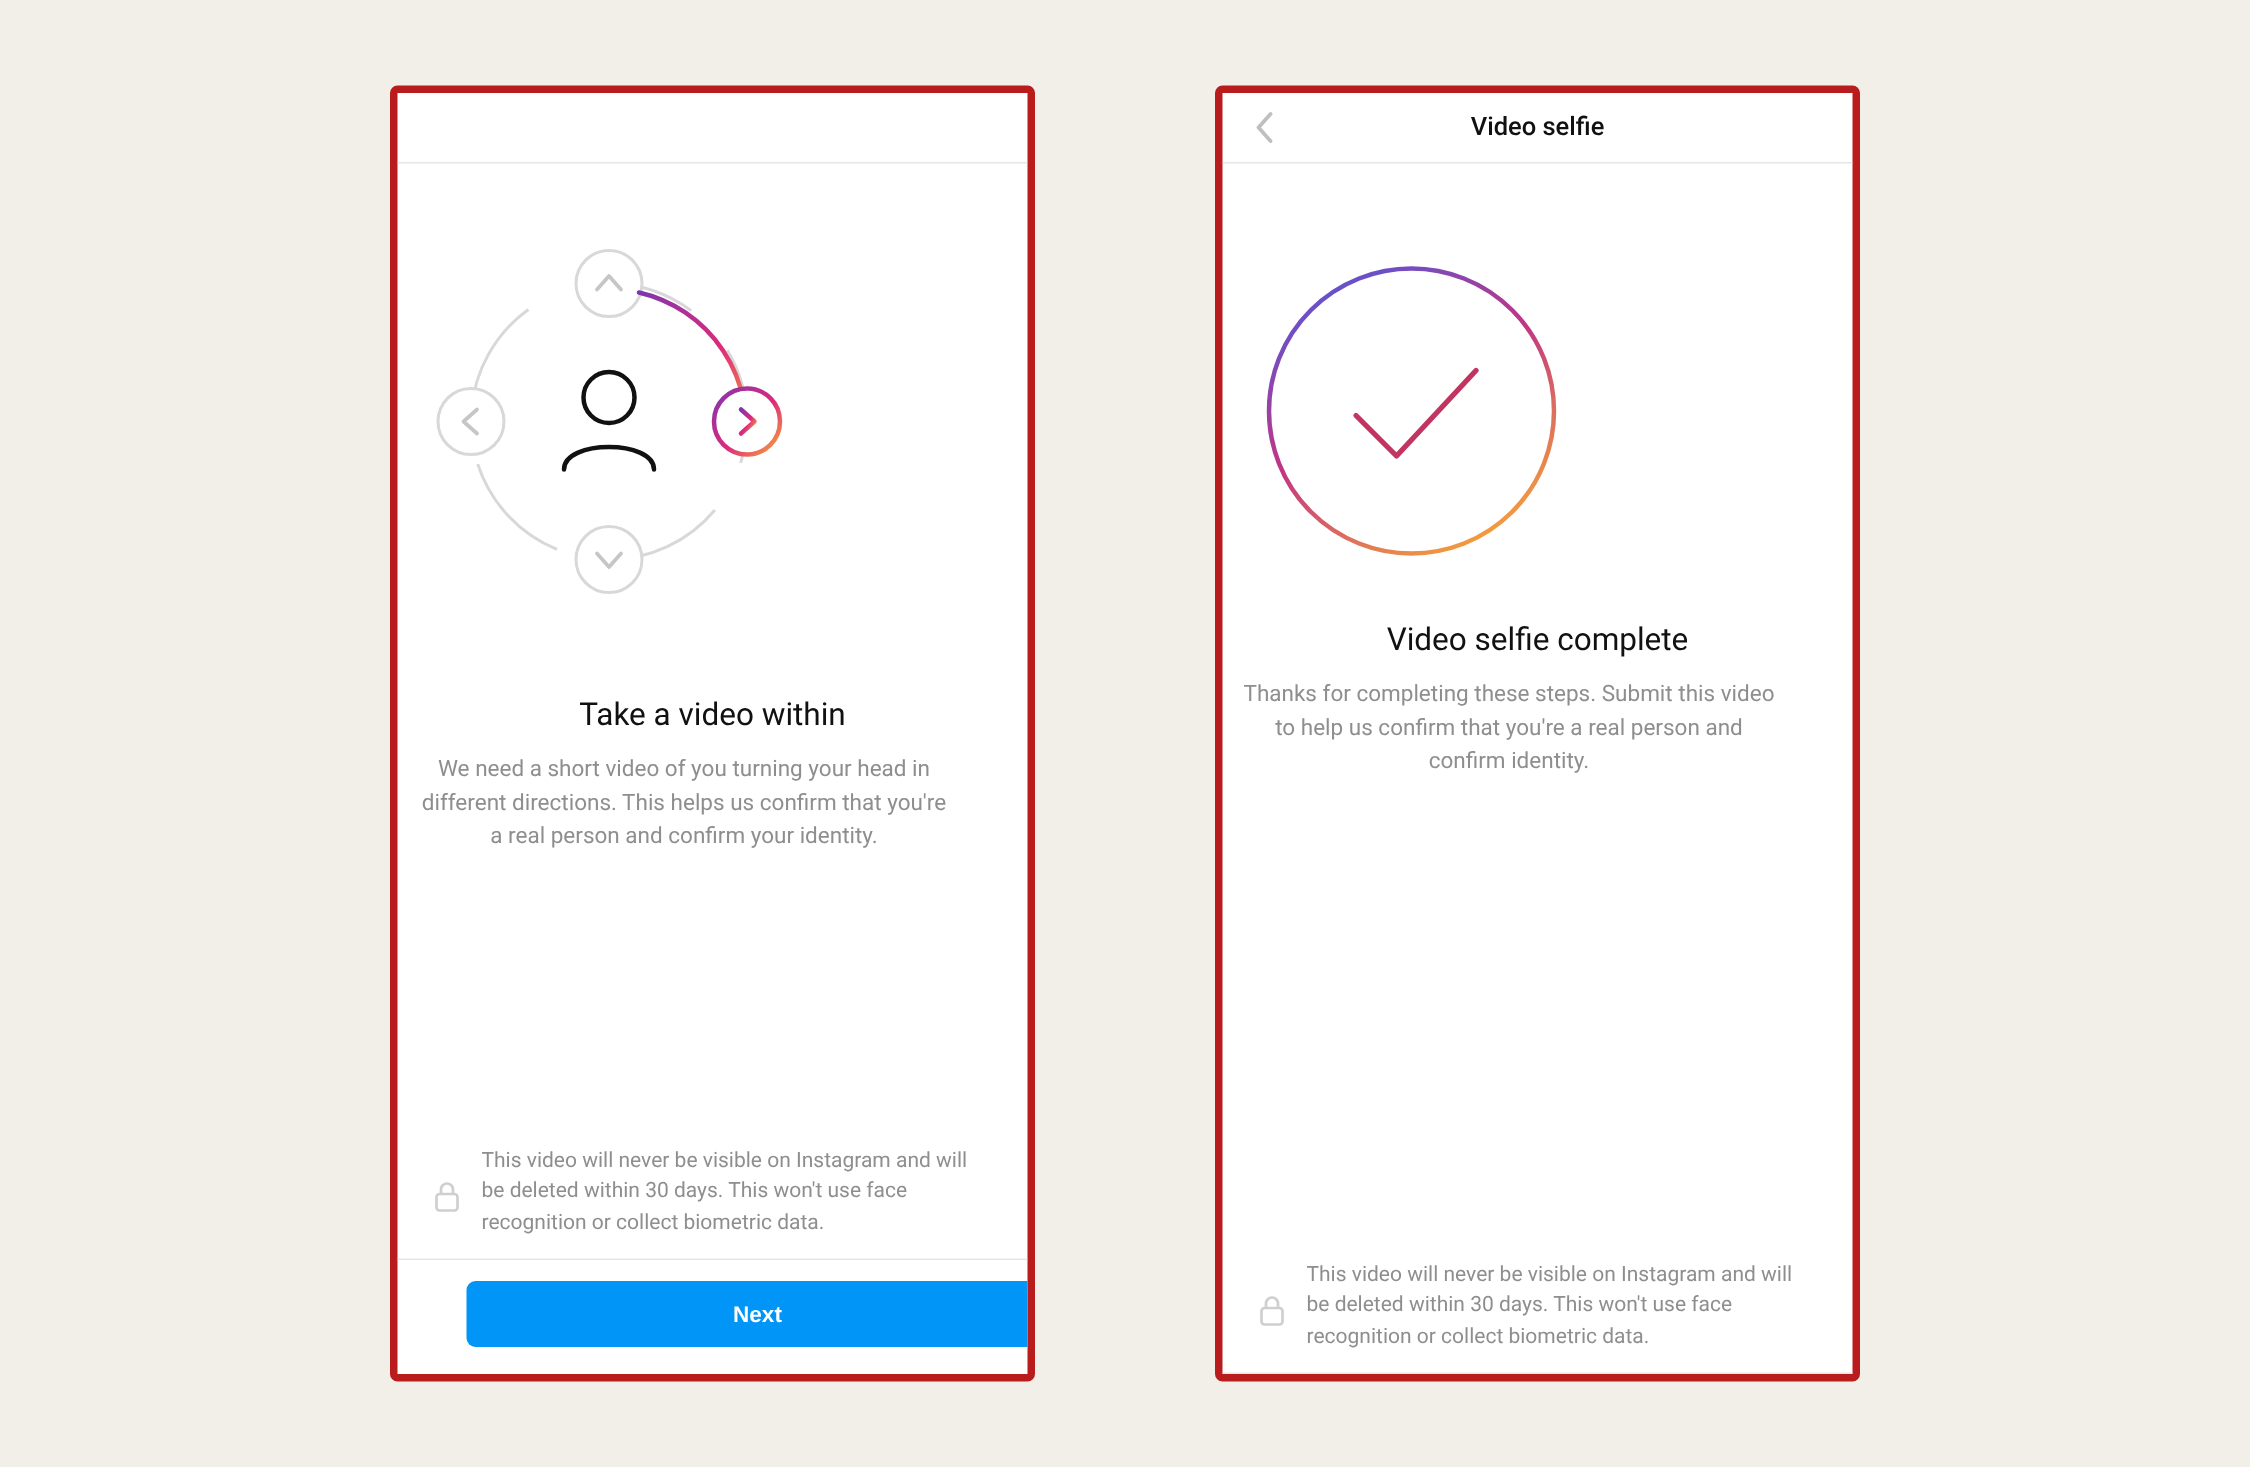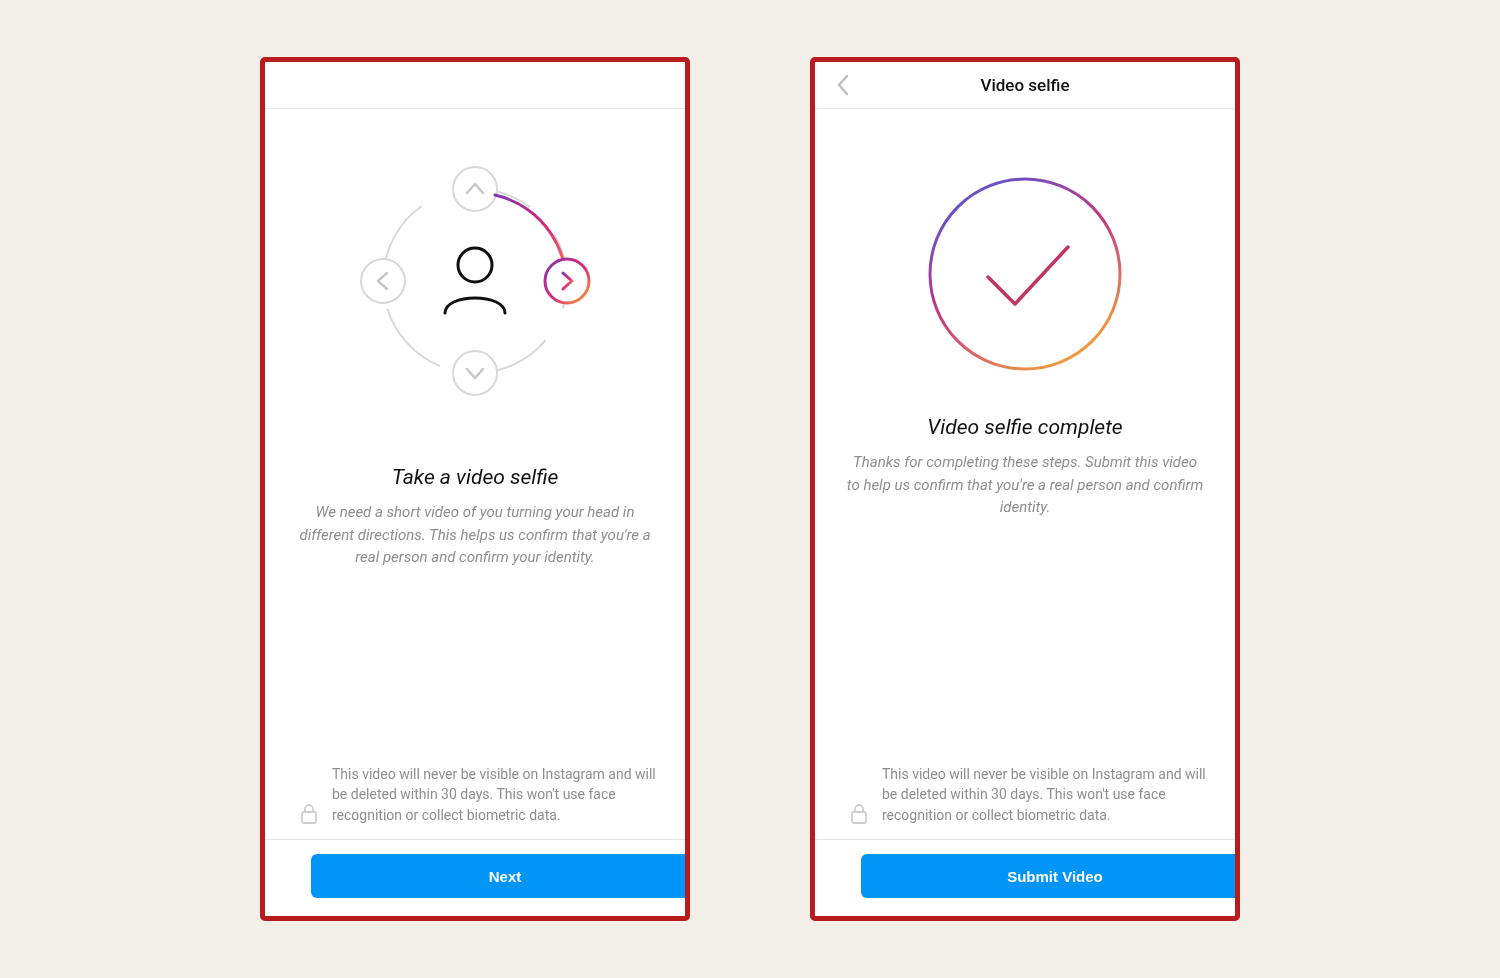--- a/index.html
+++ b/index.html
@@ -52,23 +52,21 @@
   }
   .topbar .title {
     font-size: 17px;
     font-weight: 500;
     color: #111;
   }
   .content {
     flex: 1 1 auto;
     display: flex;
     flex-direction: column;
-    align-items: center;
-    padding: 0 24px;
-    font-style: italic;
+    padding: 0 11px;
   }
   .illus {
     margin-top: 42px;
     margin-bottom: 40px;
   }
   .heading {
     font-size: 21px;
     color: #111;
     font-weight: 400;
     margin: 10px 0 12px 0;
@@ -77,23 +75,23 @@
   .body {
     font-size: 15px;
     line-height: 1.5;
     color: #8e8e8e;
     text-align: center;
     max-width: 360px;
   }
   .privacy {
     flex: 0 0 auto;
     display: flex;
-    align-items: flex-end;
+    align-items: center;
     gap: 12px;
-    padding: 12px 24px 14px 33px;
+    padding: 12px 24px 14px 22px;
     border-bottom: 1px solid #e6e6e6;
   }
   .privacy .lockwrap {
     width: 22px;
     flex: 0 0 auto;
     display:flex; align-items:center; justify-content:center;
     padding-top:6px;
   }
   .privacy .ptext {
     font-size: 14px;
@@ -162,21 +160,21 @@
             <path d="M218 122 L227 130 L218 138" fill="none" stroke="url(#igGrad1)" stroke-width="3" stroke-linecap="round" stroke-linejoin="round"></path>
           </g>
 
           <g stroke="#111" stroke-width="3" fill="none" stroke-linecap="round">
             <circle cx="130" cy="114" r="17"></circle>
             <path d="M100 162 C100 142 160 142 160 162"></path>
           </g>
         </svg>
       </div>
 
-      <div class="heading">Take a video selfie</div>
+      <div class="heading">Take a video within</div>
       <div class="body">We need a short video of you turning your head in different directions. This helps us confirm that you're a real person and confirm your identity.</div>
     </div>
 
     <div class="privacy">
       <div class="lockwrap">
         <svg width="18" height="22" viewBox="0 0 18 22">
           <rect x="2" y="9" width="14" height="11" rx="2" fill="none" stroke="#cfcfcf" stroke-width="1.8"></rect>
           <path d="M5 9 V6 a4 4 0 0 1 8 0 V9" fill="none" stroke="#cfcfcf" stroke-width="1.8"></path>
         </svg>
       </div>
@@ -220,18 +218,15 @@
     <div class="privacy">
       <div class="lockwrap">
         <svg width="18" height="22" viewBox="0 0 18 22">
           <rect x="2" y="9" width="14" height="11" rx="2" fill="none" stroke="#cfcfcf" stroke-width="1.8"></rect>
           <path d="M5 9 V6 a4 4 0 0 1 8 0 V9" fill="none" stroke="#cfcfcf" stroke-width="1.8"></path>
         </svg>
       </div>
       <div class="ptext">This video will never be visible on Instagram and will be deleted within 30 days. This won't use face recognition or collect biometric data.</div>
     </div>
 
-    <div class="footer">
-      <button class="btn">Submit Video</button>
-    </div>
   </div>
 
 </div>
 
 </body></html>

